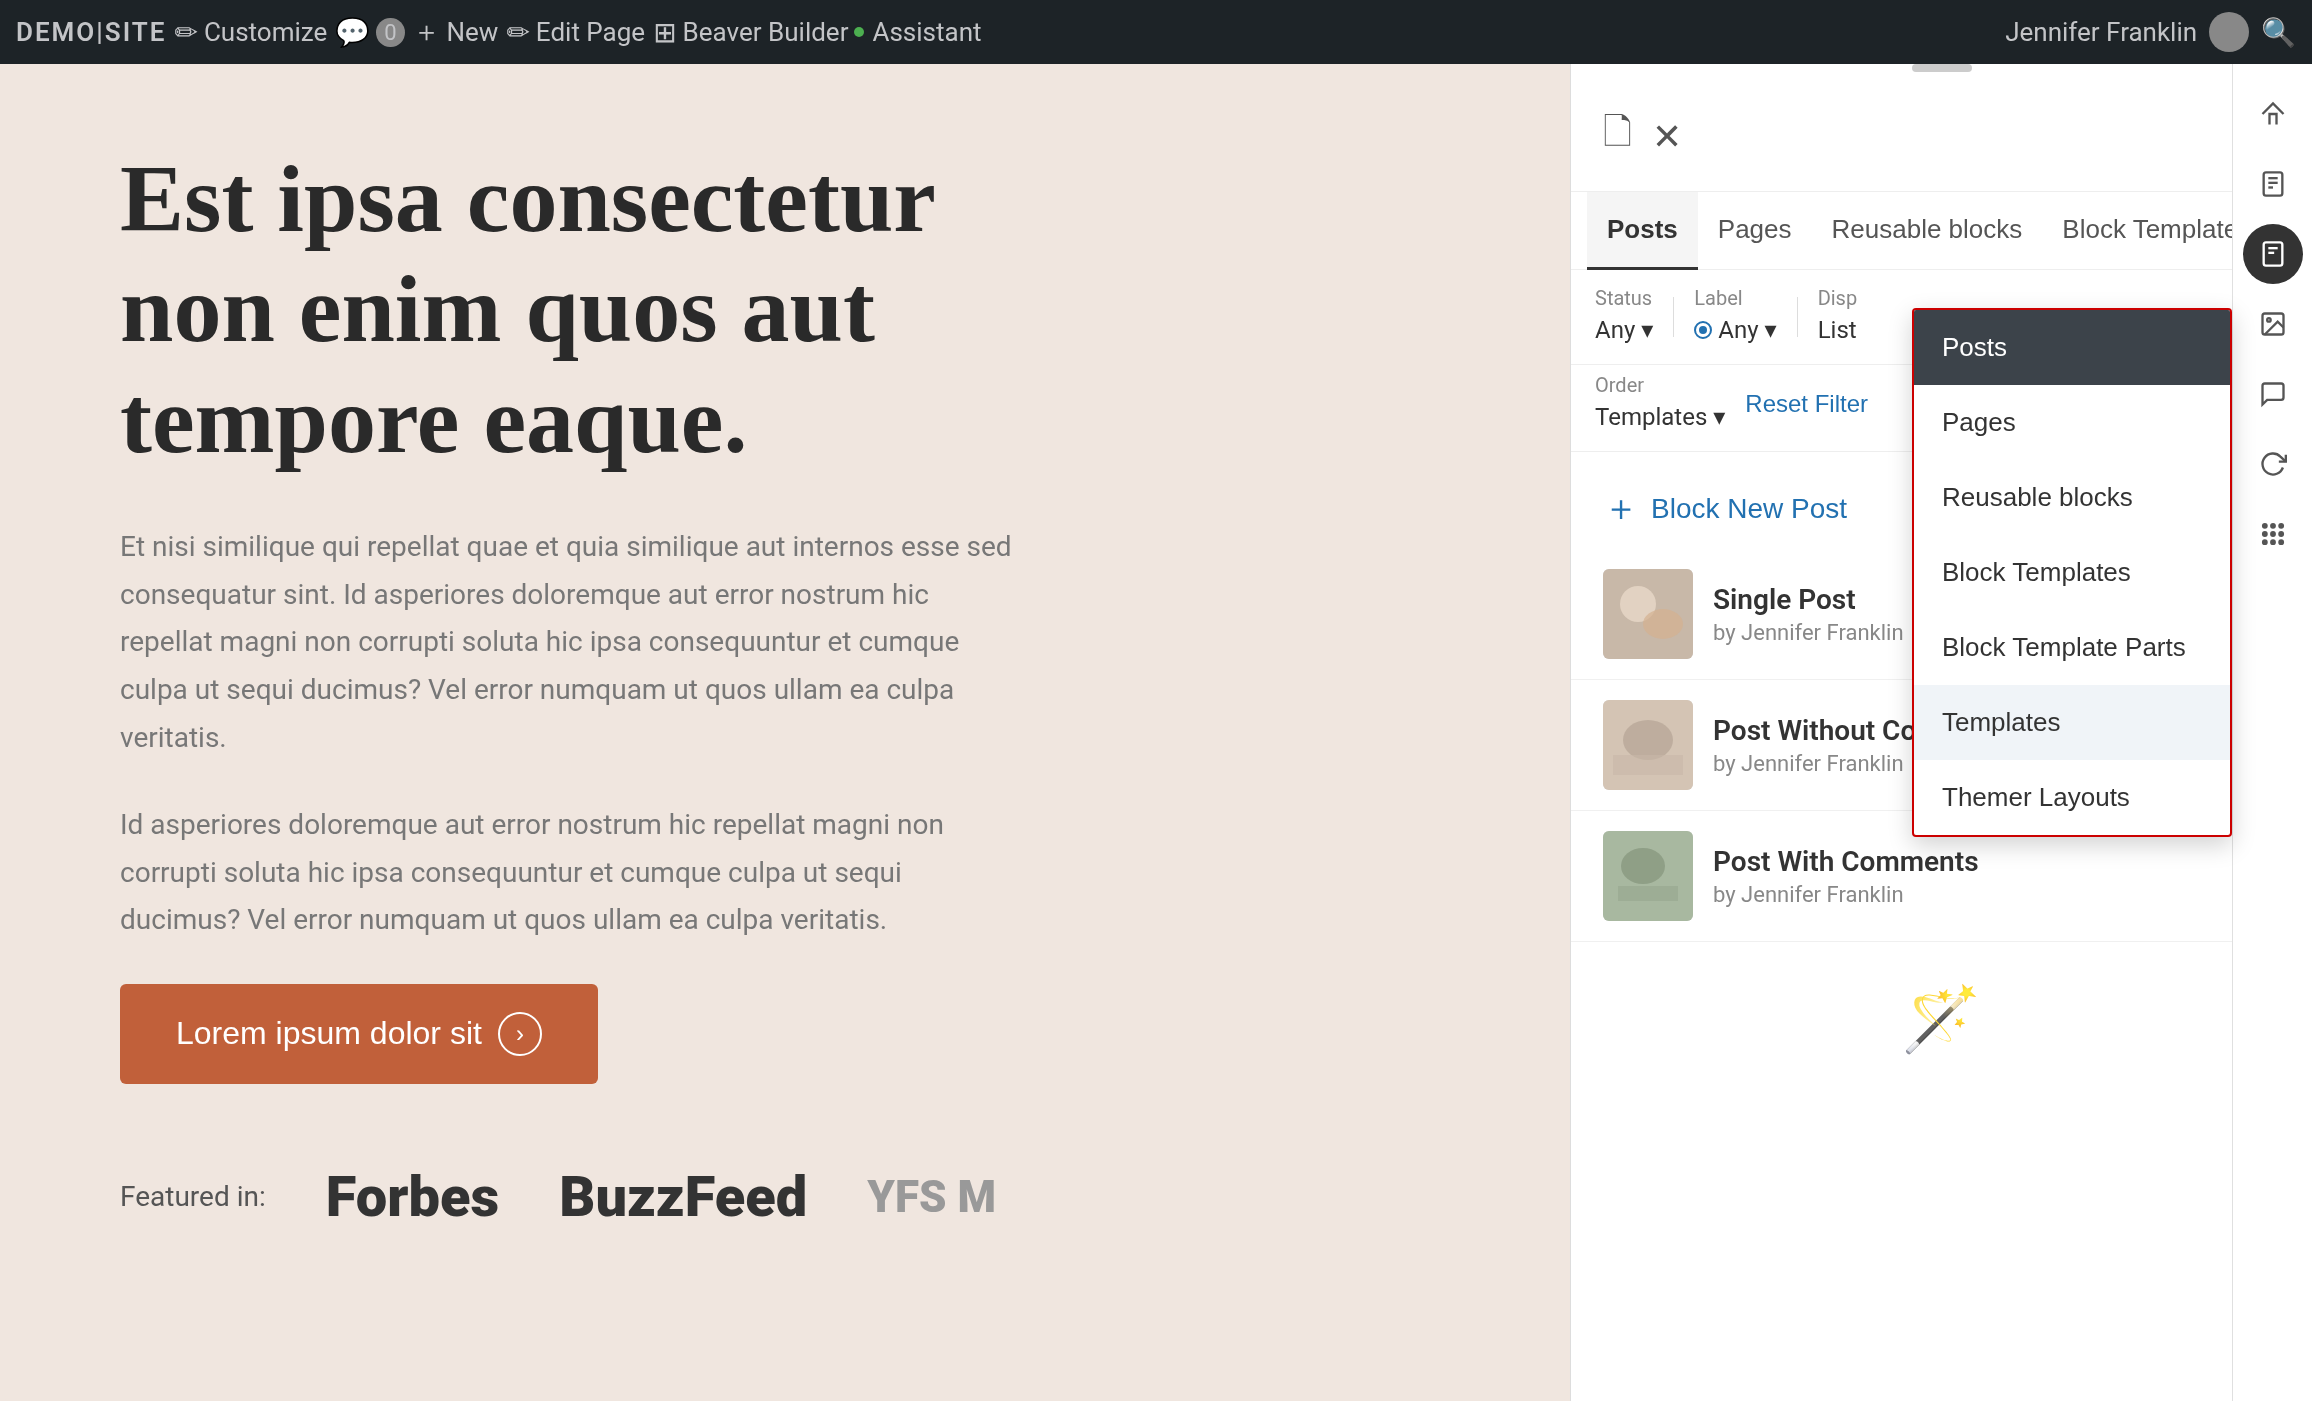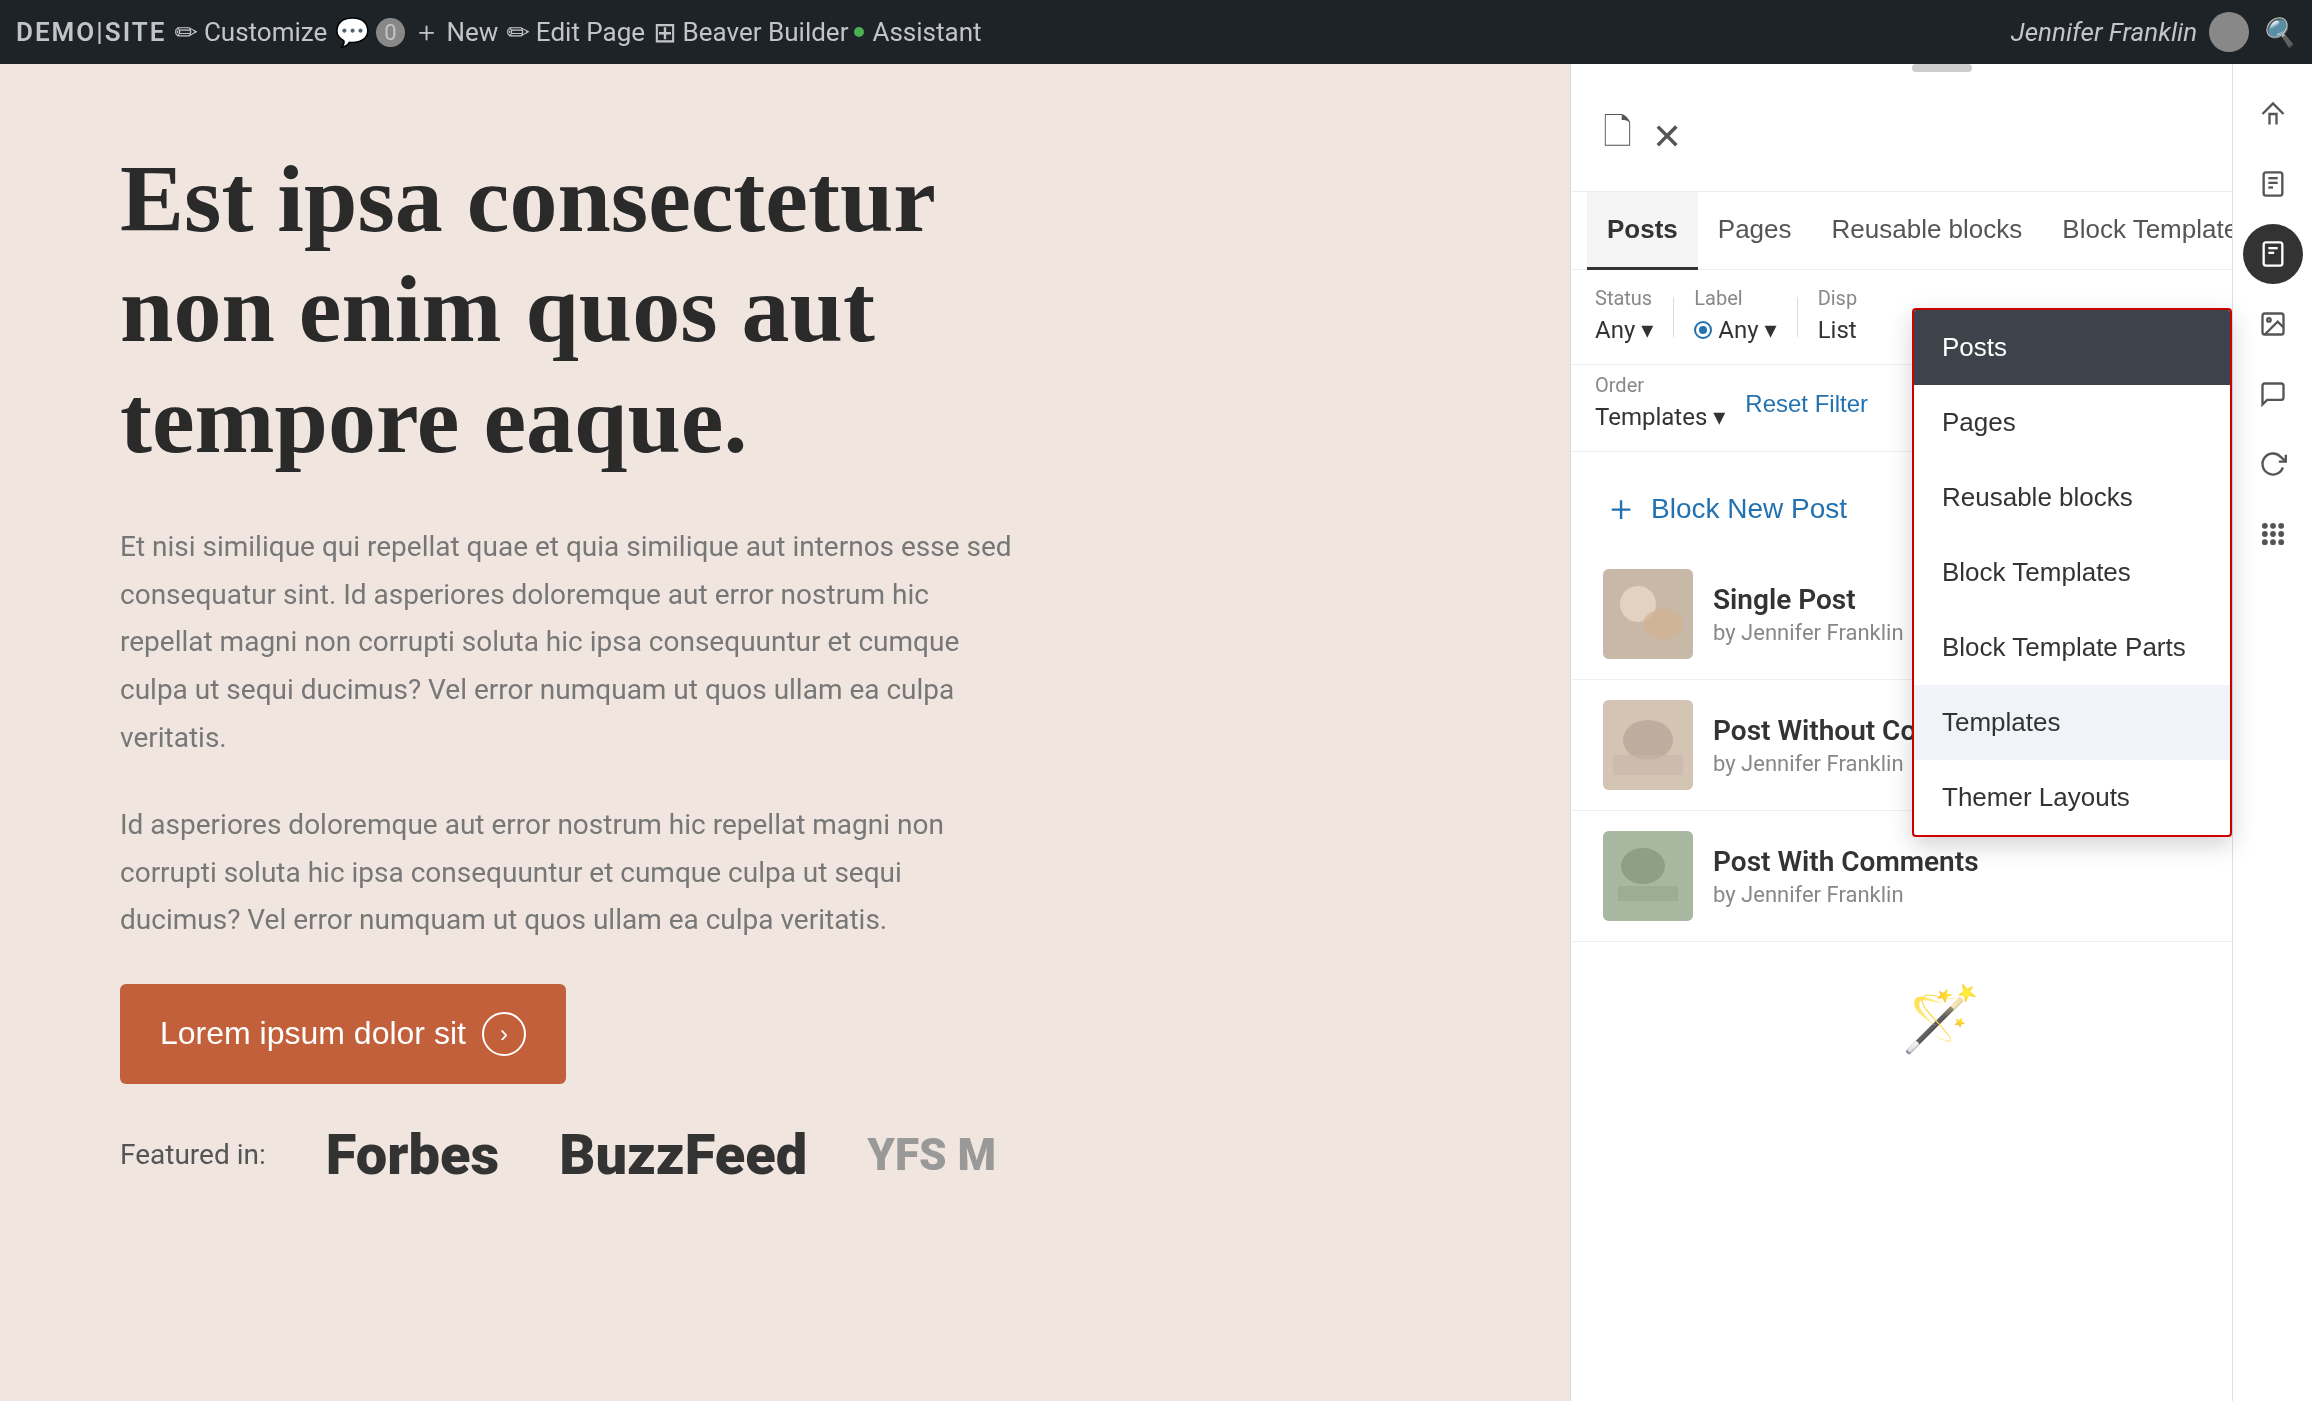--- a/index.html
+++ b/index.html
@@ -10,42 +10,42 @@
       position: fixed; top: 0; left: 0; right: 0; height: 64px;
       background: #1d2327; display: flex; align-items: center;
       padding: 0 16px; gap: 8px; z-index: 9999; color: #fff;
     }
     .admin-bar-item {
       display: flex; align-items: center; gap: 6px;
       color: #c3c4c7; font-size: 26px; cursor: pointer; white-space: nowrap;
     }
     .admin-bar-item .icon { font-size: 28px; }
     .admin-bar-logo { font-size: 26px; font-weight: 600; letter-spacing: 2px; color: #c3c4c7; }
-    .admin-bar-right { margin-left: auto; display: flex; align-items: center; gap: 12px; color: #c3c4c7; font-size: 26px; font-style: italic; }
+    .admin-bar-right { margin-left: auto; display: flex; align-items: center; gap: 12px; color: #c3c4c7; font-size: 26px; }
     .admin-bar-avatar { width: 40px; height: 40px; border-radius: 50%; background: #888; display: inline-block; vertical-align: middle; }
     .comment-count { background: #888; border-radius: 50%; padding: 2px 8px; font-size: 22px; }
 
     
     .main-content {
       position: absolute; top: 64px; left: 0; width: 1570px; height: calc(1401px - 64px);
       background: #f0e6df; padding: 80px 120px; overflow: hidden; border-radius: 12px;
     }
 
     .hero-heading {
       font-family: Georgia, 'Times New Roman', serif;
       font-size: 96px; font-weight: 700; color: #2a2a2a;
       line-height: 1.15; margin-bottom: 48px; max-width: 900px;
     }
 
     .hero-body { font-size: 28px; color: #777; line-height: 1.7; max-width: 900px; margin-bottom: 40px; }
 
     .cta-btn {
       display: inline-flex; align-items: center; gap: 16px;
       background: #c1603a; color: #fff; border: none; border-radius: 6px;
-      padding: 28px 40px; font-size: 32px; cursor: pointer; margin-bottom: 38px;
+      padding: 28px 56px; font-size: 32px; cursor: pointer; margin-bottom: 80px;
     }
     .cta-btn .circle-arrow {
       width: 44px; height: 44px; border: 2px solid #fff; border-radius: 50%;
       display: flex; align-items: center; justify-content: center; font-size: 24px;
     }
 
     .featured-section { display: flex; align-items: center; gap: 60px; }
     .featured-label { font-size: 28px; color: #555; white-space: nowrap; }
     .featured-logo { font-size: 56px; font-weight: 900; color: #333; }
     .featured-logo.buzzfeed { font-weight: 900; }

